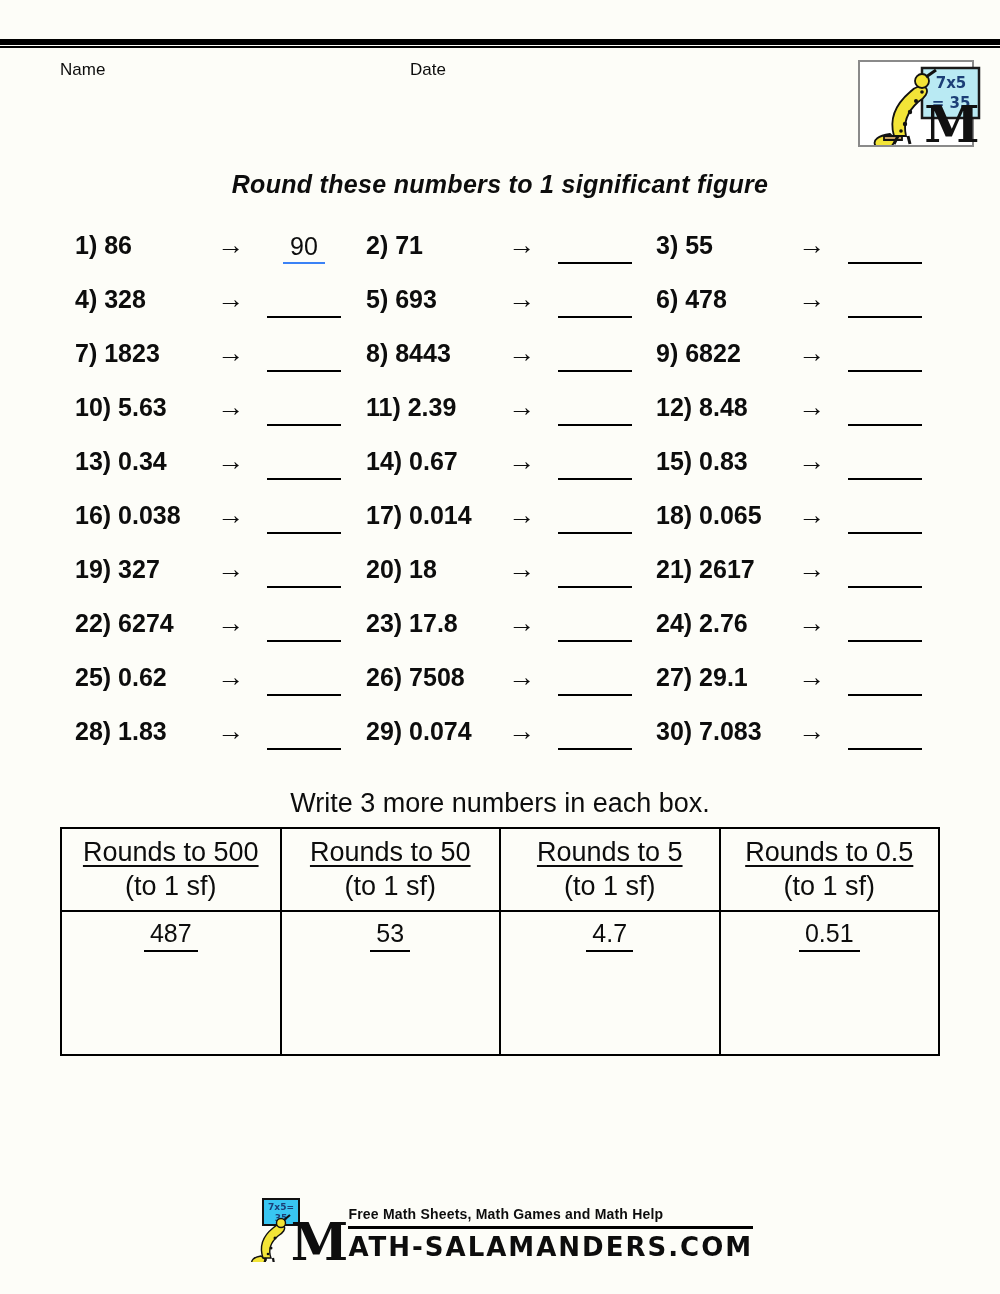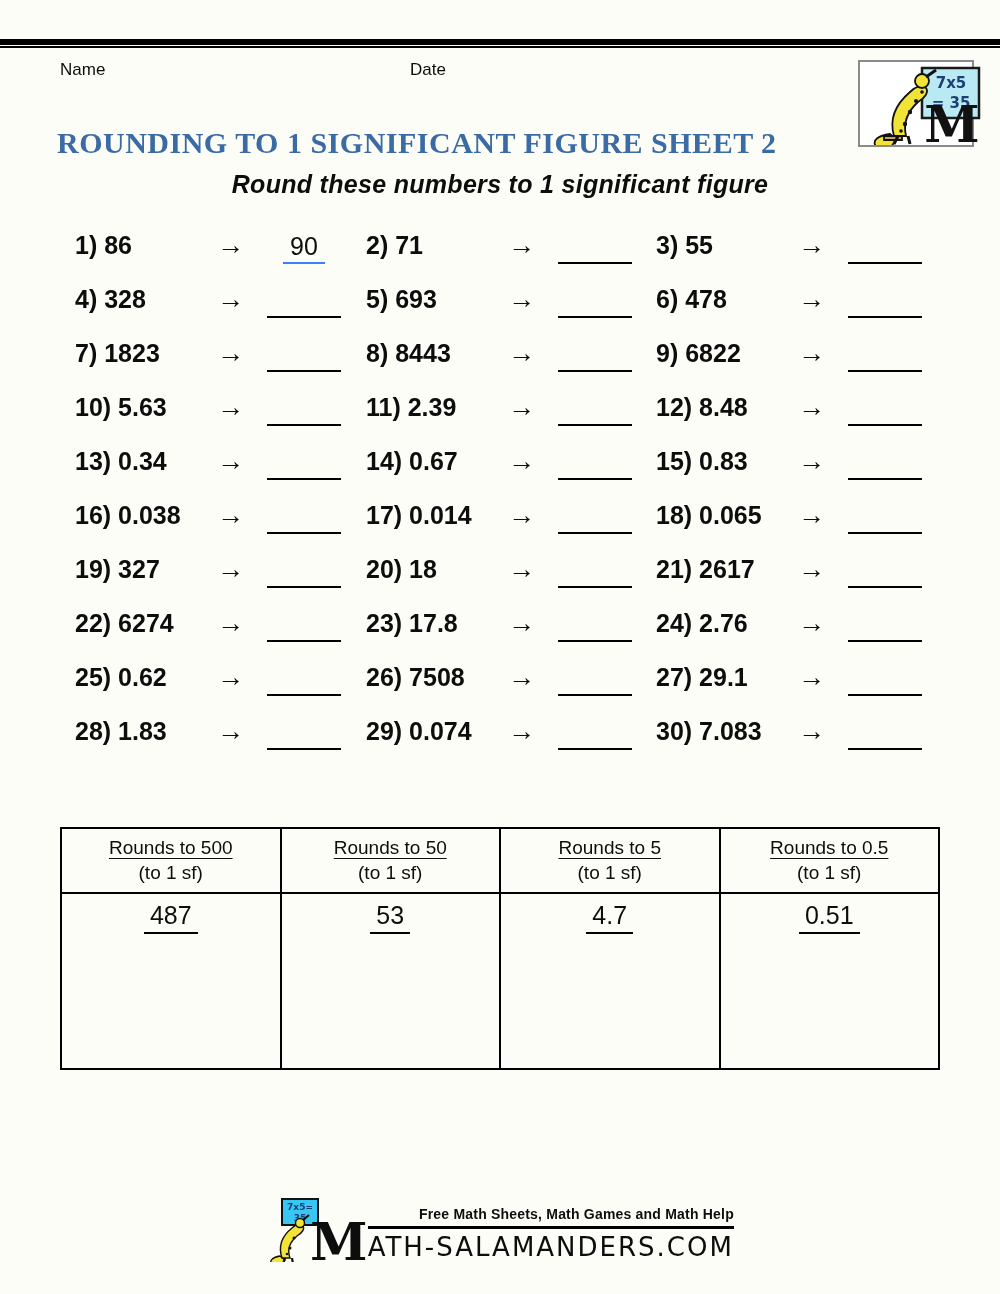--- a/index.html
+++ b/index.html
@@ -55,41 +55,41 @@
   
   .box-heading {
     position:absolute; left:0; top:788px; width:1000px; text-align:center;
     font-size:27px;
   }
   .rounds-table {
     position:absolute; left:60px; top:827px; width:880px;
     border-collapse:collapse; table-layout:fixed;
   }
   .rounds-table th, .rounds-table td { border:2px solid #000; background:#fdfdf8; }
-  .rounds-table th { height:60px; font-weight:400; font-size:19px; vertical-align:middle; padding:8px; }
+  .rounds-table th { height:60px; font-weight:400; font-size:27px; vertical-align:middle; padding:8px; }
   .th-main { text-decoration:underline; text-underline-offset:4px; }
   .th-sub  { margin-top:3px; }
-  .rounds-table td { height:176px; vertical-align:top; text-align:center; font-size:25px; padding-top:7px; }
+  .rounds-table td { height:144px; vertical-align:top; text-align:center; font-size:25px; padding-top:7px; }
   .example { display:inline-block; border-bottom:2px solid #000; padding:0 6px 2px 6px; }
 
   
   .footer {
     position:absolute; left:0; top:1198px; width:1000px;
     display:flex; justify-content:center; align-items:flex-end;
   }
   .footer-logo { flex:0 0 auto; }
   .footer-m {
     font-family:"DejaVu Serif", serif; font-weight:700; font-size:52px; line-height:0.82;
     margin:0 0 -2px -10px; letter-spacing:-2px;
   }
-  .footer-col { display:flex; flex-direction:column; align-items:flex-end; margin-left:2px; }
+  .footer-col { display:flex; flex-direction:column; align-items:flex-start; margin-left:2px; }
   .footer-tagline { font-size:14px; font-weight:700; letter-spacing:0.2px; margin-bottom:4px; }
   .footer-rule { align-self:stretch; height:3px; background:#000; }
   .footer-wordmark {
-    font-size:26px; font-weight:400; letter-spacing:2px; margin-top:3px;
+    font-size:26px; font-weight:700; letter-spacing:2px; margin-top:3px;
     font-family:"DejaVu Sans", sans-serif;
   }
 </style>
 </head>
 <body>
 
 <div class="page">
 
   <div class="top-border-thick"></div>
   <div class="top-border-thin"></div>
@@ -117,21 +117,20 @@
         <path d="M38,74 l-4,8 M48,74 l2,8" fill="none" stroke-width="3"></path>
         <circle cx="45" cy="62" r="2.2" fill="#111" stroke="none"></circle>
         <circle cx="50" cy="50" r="2.2" fill="#111" stroke="none"></circle>
         <circle cx="56" cy="39" r="2" fill="#111" stroke="none"></circle>
         <circle cx="41" cy="69" r="1.8" fill="#111" stroke="none"></circle>
         <circle cx="62" cy="30" r="1.8" fill="#111" stroke="none"></circle>
       </g>
     </svg>
   </div>
 
-  <h1 class="page-title">ROUNDING TO 1 SIGNIFICANT FIGURE SHEET 2</h1>
 
   <div class="instruction">Round these numbers to 1 significant figure</div>
 
   <div class="problems">
       <div class="p-cell">
         <span class="p-label">1) 86</span>
         <span class="p-arrow">→</span>
         <span class="p-slot filled">
           <span class="p-answer">90</span>
         </span>
@@ -276,20 +275,21 @@
         <span class="p-arrow">→</span>
         <span class="p-slot blank"></span>
       </div>
       <div class="p-cell">
         <span class="p-label">30) 7.083</span>
         <span class="p-arrow">→</span>
         <span class="p-slot blank"></span>
       </div>
     </div>
 
+  <div class="box-heading">Write 3 more numbers in each box.</div>
 
   <table class="rounds-table">
     <thead>
         <tr>
           <th>
             <div class="th-main">Rounds to 500</div>
             <div class="th-sub">(to 1 sf)</div>
           </th>
           <th>
             <div class="th-main">Rounds to 50</div>

